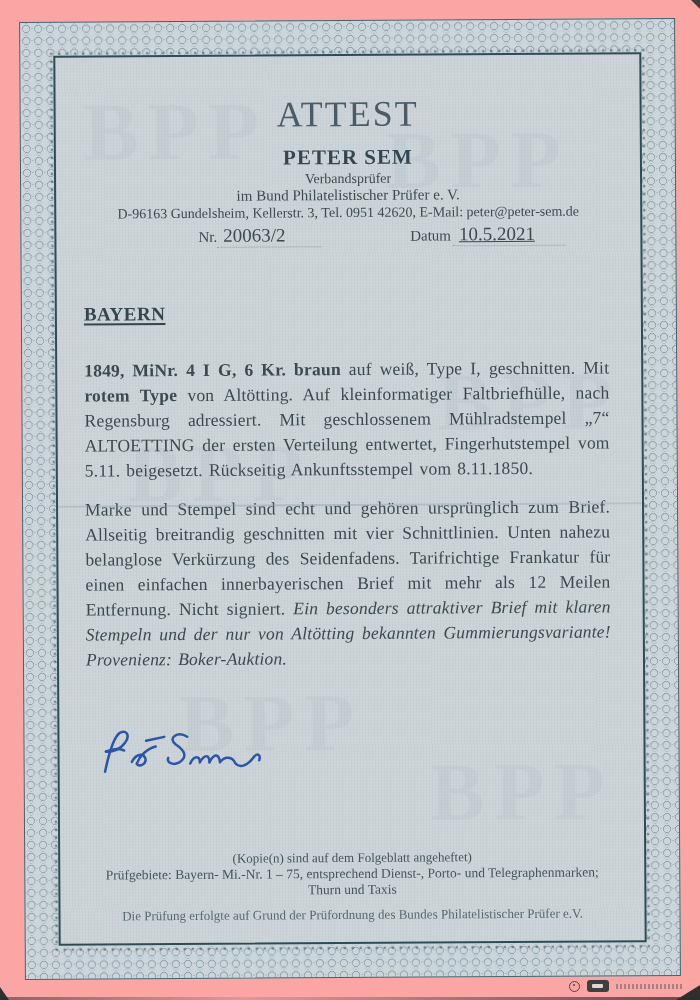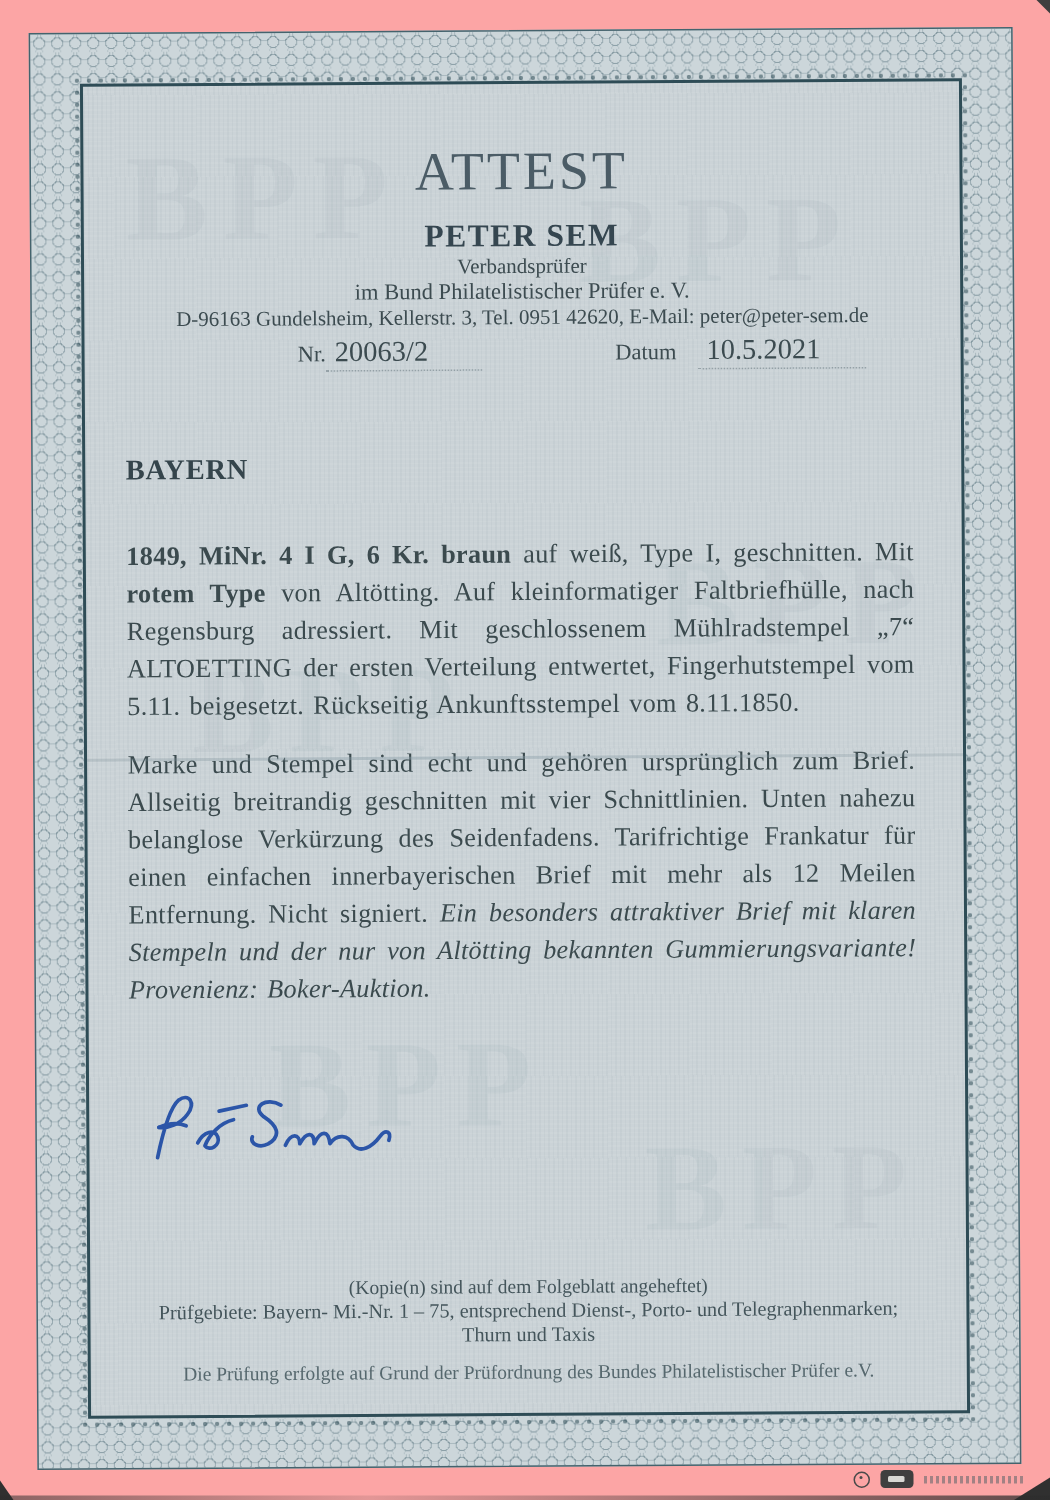--- a/index.html
+++ b/index.html
@@ -39,24 +39,24 @@
   .name{font-size:21px;font-weight:bold;letter-spacing:1px;color:#354650;margin-top:11px;}
   .role{font-size:14px;margin-top:1px;}
   .org{font-size:15px;}
   .contact{font-size:14px;margin-top:1px;}
 
   .nr-row{position:absolute;top:168px;left:142px;right:30px;color:#3c4b50;font-size:15px;
     display:flex;align-items:baseline;}
   .nr-row .val{font-size:19px;border-bottom:1px dotted rgba(70,90,98,.4);padding:0 6px;}
   .v-nr{margin-left:0;min-width:92px;}
   .lbl-datum{margin-left:89px;}
-  .v-datum{margin-left:14px;min-width:100px;}
+  .v-datum{margin-left:2px;min-width:100px;text-decoration:underline;}
 
   .bayern{position:absolute;top:246px;left:27px;font-size:19px;font-weight:bold;
-    letter-spacing:.5px;color:#35454c;
+    letter-spacing:.5px;color:#35454c;text-decoration:underline;
     text-decoration-thickness:2px;text-underline-offset:3px;}
 
   .bodytxt{position:absolute;top:301px;left:27px;width:525px;color:#3b4a4e;
     font-size:17.5px;line-height:25px;text-align:justify;word-spacing:1.5px;letter-spacing:.2px;}
   .bodytxt p{margin:0;}
   .bodytxt p + p{margin-top:14px;}
 
   .crease{position:absolute;left:0;right:0;top:448px;height:2px;
     background:linear-gradient(90deg, rgba(110,130,138,.22), rgba(140,160,170,.45) 40%, rgba(110,130,138,.18));}
 

